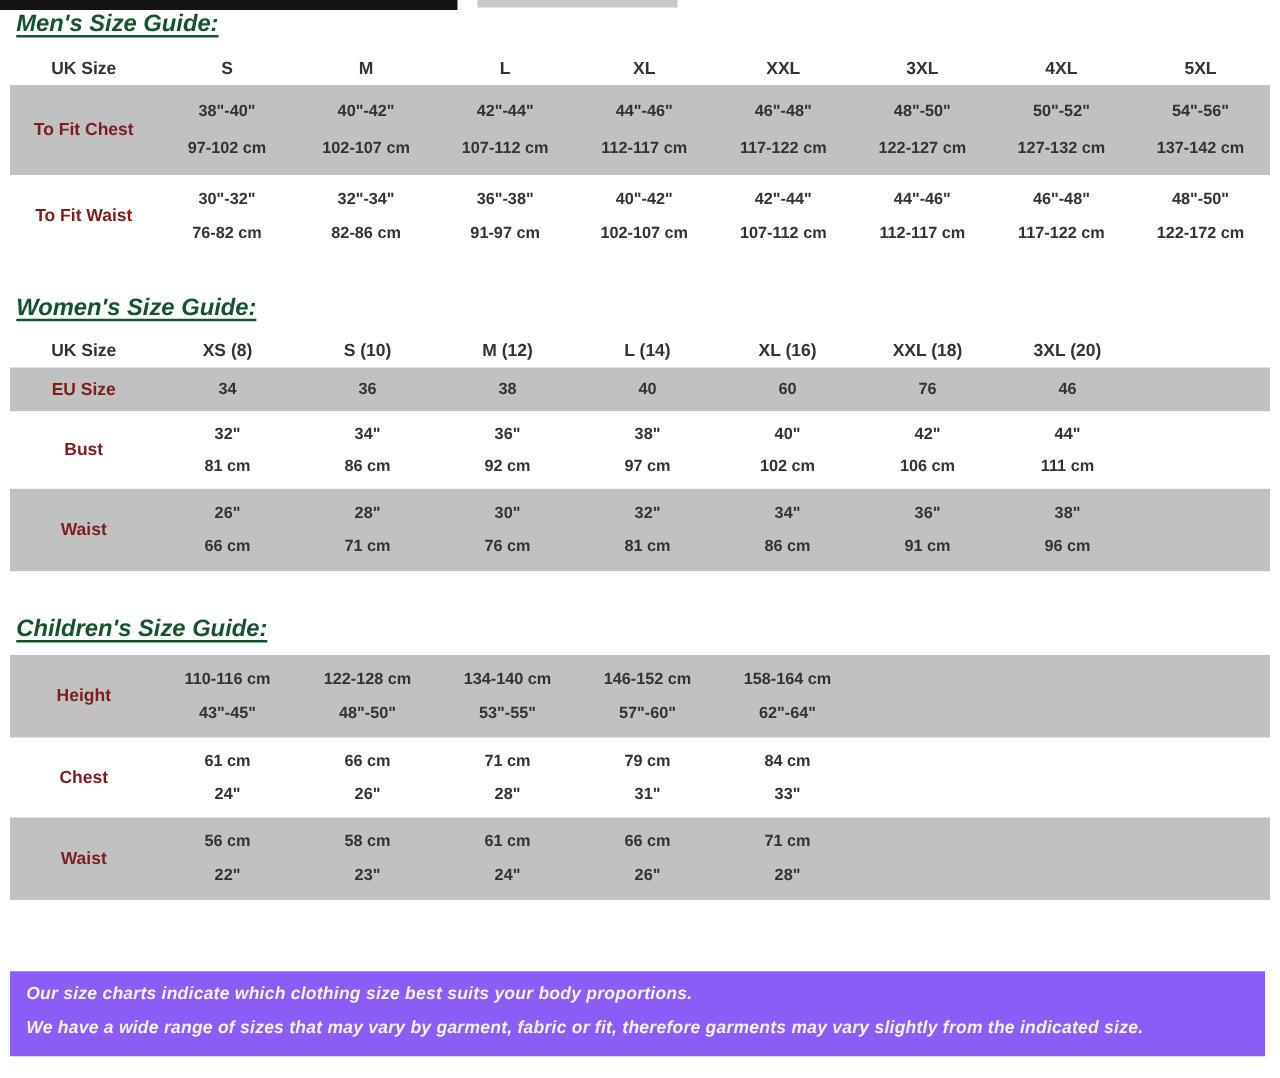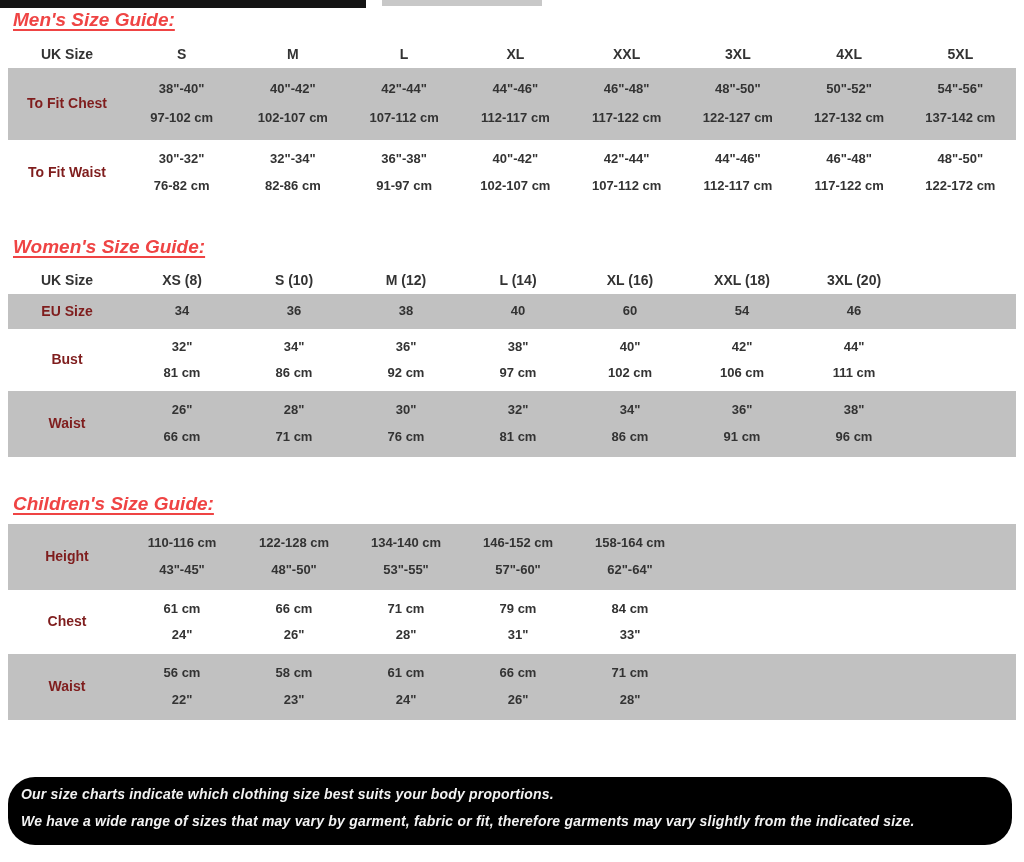--- a/index.html
+++ b/index.html
@@ -8,21 +8,21 @@
     background:#ffffff; color:#262626;
     font-family:"Liberation Sans", sans-serif;
   }
   .topfrag  { position:absolute; top:0; left:0; width:366px; height:8px; background:#141414; }
   .topfrag2 { position:absolute; top:0; left:382px; width:160px; height:6px; background:#9a9a9a; opacity:.55; }
 
   .heading {
     position:absolute; left:13px;
     font-size:19px; font-weight:bold; font-style:italic;
     text-decoration:underline; text-decoration-thickness:2px; text-underline-offset:3px;
-    color:#ef4444;
+    color:#14532d;
   }
   #h-mens      { top:9px;  }
   #h-womens    { top:236px; }
   #h-childrens { top:493px; }
 
   .tbl { position:absolute; left:8px; width:1008px; }
   #t-mens      { top:42px;  }
   #t-womens    { top:268px; }
   #t-childrens { top:524px; }
 
@@ -42,21 +42,21 @@
     line-height:1.1;
   }
   .label { font-size:14px; color:#7f1d1d; }
   .duo {
     display:flex; flex-direction:column; justify-content:space-evenly;
     height:100%;
   }
 
   .footer {
     position:absolute; left:8px; top:777px; width:1004px; height:68px;
-    background:#000000; box-sizing:border-box; padding:9px 13px 0 13px;border-radius:27px;
+    background:#8b5cf6; box-sizing:border-box; padding:9px 13px 0 13px;
   }
   .footer .fline {
     color:#f2f2f2; font-style:italic; font-weight:bold; font-size:14px;
     white-space:nowrap; margin-bottom:11px; letter-spacing:.2px;
   }
 </style>
 </head>
 <body>
 
 <div class="topfrag"></div>
@@ -161,21 +161,21 @@
     <div class="cell">XXL (18)</div>
     <div class="cell">3XL (20)</div>
   </div>
   <div class="row single gray">
     <div class="cell label">EU Size</div>
     <div class="cell">34</div>
     <div class="cell">36</div>
     <div class="cell">38</div>
     <div class="cell">40</div>
     <div class="cell">60</div>
-    <div class="cell">54</div>
+    <div class="cell">76</div>
     <div class="cell">46</div>
   </div>
   <div class="row h62">
     <div class="cell label">Bust</div>
     <div class="cell duo">
         <span>32"</span>
         <span>81 cm</span>
       </div>
     <div class="cell duo">
         <span>34"</span>

